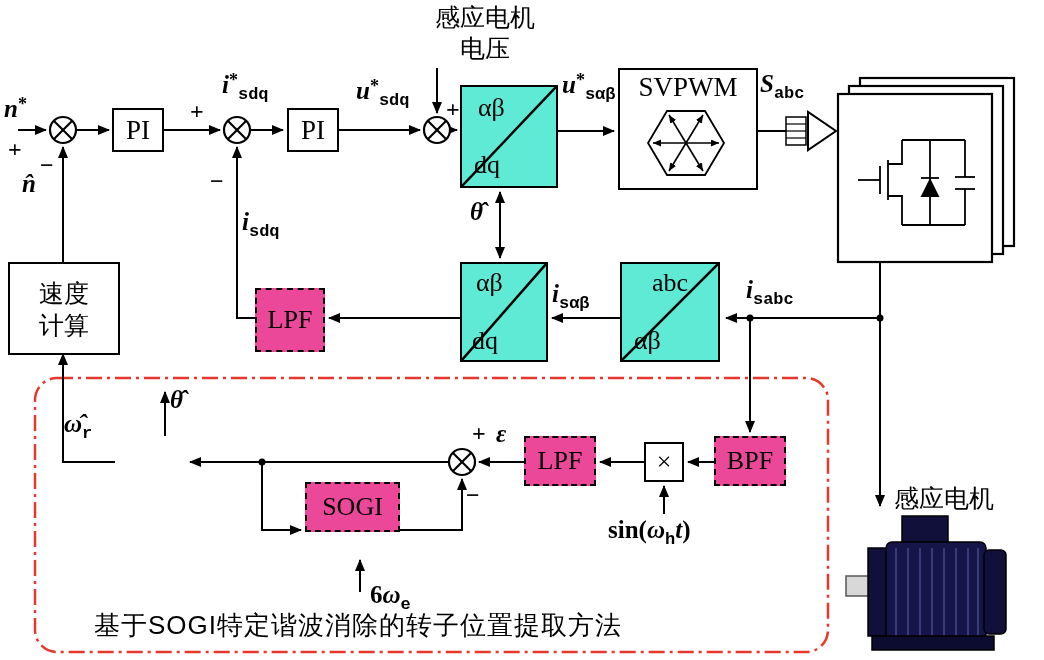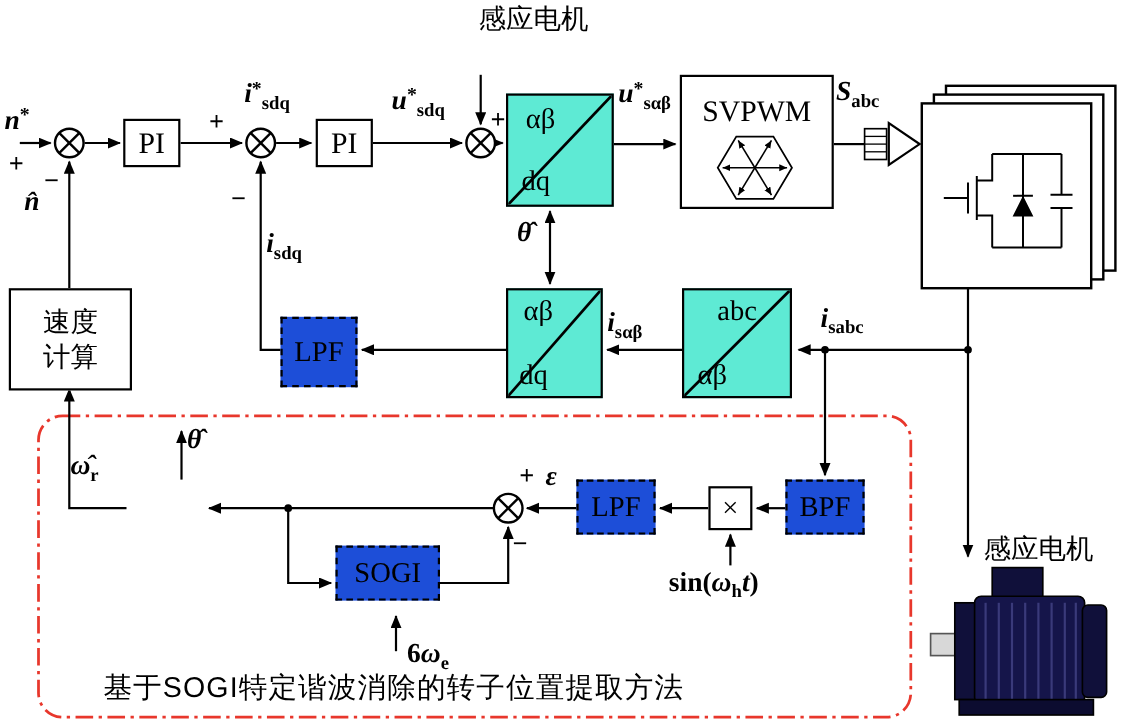--- a/index.html
+++ b/index.html
@@ -2,34 +2,34 @@
 <html><head>
 <meta charset="utf-8">
 <style>
   html,body{margin:0;padding:0;background:#fff;}
   .stage{position:relative;width:1044px;height:660px;background:#fff;overflow:hidden;
          font-family:"Liberation Serif","DejaVu Serif",serif;}
   .wires{position:absolute;left:0;top:0;z-index:0;}
   .box{position:absolute;z-index:2;box-sizing:border-box;border:2.5px solid #000;background:#fff;
        display:flex;align-items:center;justify-content:center;
        font-size:26px;color:#000;}
-  .box.dashed{border-style:dashed;background:#1d4ed8;}
+  .box.dashed{border-style:dashed;background:#ec4899;}
   .box.transform{background:#5eead4;}
   .diag{position:absolute;inset:0;width:100%;height:100%;}
   .tl{position:absolute;font-size:26px;z-index:1;}
   .lbl{position:absolute;z-index:3;color:#000;white-space:nowrap;}
   .mvar{font-family:"Liberation Serif","DejaVu Serif",serif;font-weight:bold;font-style:italic;font-size:25px;}
-  .mvar sub{font-size:17px;font-style:normal;vertical-align:-6px;}
+  .mvar sub{font-size:17px;font-style:normal;vertical-align:-6px;font-family:Liberation Mono, monospace;}
   .mvar sup{font-size:18px;font-style:normal;vertical-align:7px;}
   .roman{font-style:normal;}
   .sign{font-size:24px;font-weight:bold;font-style:normal;font-family:"Liberation Serif","DejaVu Serif",serif;}
   .cjk{font-family:"Liberation Sans","DejaVu Sans",sans-serif;font-size:25px;}
   .blk-label{font-size:27px;}
   .two-line{text-align:center;line-height:32px;font-size:26px;}
-  .svpwm{flex-direction:column;justify-content:flex-start;padding-top:16px;}
+  .svpwm{flex-direction:column;justify-content:flex-start;padding-top:2px;}
   .caption{font-size:26px;letter-spacing:1px;}
 </style>
 </head>
 <body>
 
 <div class="stage">
 
   <svg class="wires" width="1044" height="660" viewBox="0 0 1044 660">
     <defs>
       <marker id="ah" markerUnits="userSpaceOnUse" markerWidth="13" markerHeight="11" refX="11" refY="5" orient="auto-start-reverse">
@@ -206,21 +206,21 @@
   </div>
 
   <div class="box two-line" style="left:8px;top:262px;width:112px;height:93px">
     <div class="cjk">
       <div>速度</div>
       <div>计算</div>
     </div>
   </div>
 
 
-  <div class="box dashed" style="left:305px;top:496px;width:95px;height:50px">
+  <div class="box dashed" style="left:305px;top:482px;width:95px;height:50px">
     <span>SOGI</span>
   </div>
 
   <div class="box dashed" style="left:524px;top:436px;width:72px;height:50px">
     <span>LPF</span>
   </div>
 
   <div class="box" style="left:644px;top:442px;width:40px;height:40px">
     <span>×</span>
   </div>
@@ -236,20 +236,21 @@
 
   <div class="lbl sign" style="left:190px;top:98px">+</div>
   <div class="lbl mvar" style="left:222px;top:70px"><span>i</span><sup>*</sup><sub>sdq</sub></div>
   <div class="lbl sign" style="left:210px;top:168px">−</div>
 
   <div class="lbl mvar" style="left:356px;top:76px"><span>u</span><sup>*</sup><sub>sdq</sub></div>
   <div class="lbl sign" style="left:446px;top:96px">+</div>
 
   <div class="lbl cjk" style="left:415px;top:2px;width:140px;text-align:center;line-height:31px">
     <div>感应电机</div>
+    <div>电压</div>
   </div>
 
   <div class="lbl mvar" style="left:562px;top:70px"><span>u</span><sup>*</sup><sub>sαβ</sub></div>
 
   <div class="lbl mvar" style="left:760px;top:70px"><span>S</span><sub>abc</sub></div>
 
 
   <div class="lbl mvar" style="left:746px;top:276px"><span>i</span><sub>sabc</sub></div>
 
   <div class="lbl mvar" style="left:552px;top:280px"><span>i</span><sub>sαβ</sub></div>

